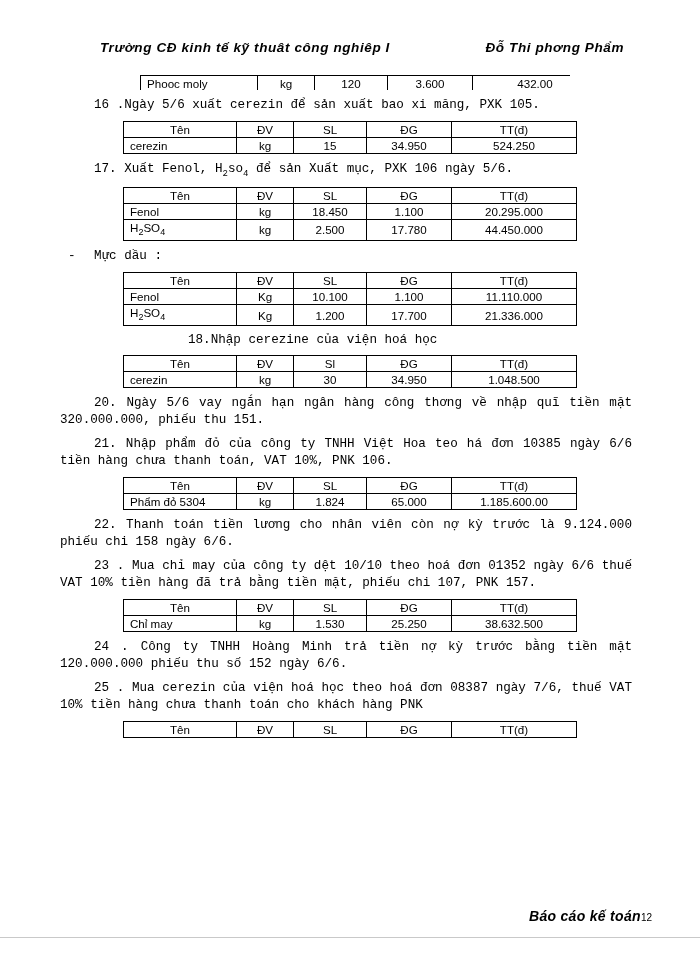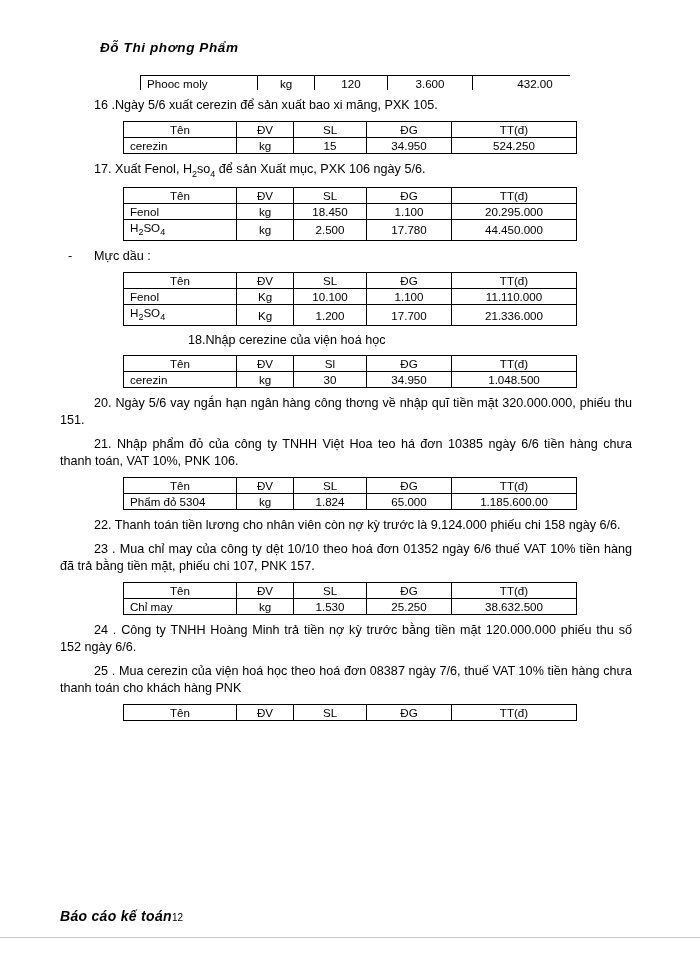--- a/index.html
+++ b/index.html
@@ -46,40 +46,41 @@
   .header .right {
     padding-right: 10px;
   }
   
   .footer {
     position: absolute;
     left: 60px;
     right: 48px;
     bottom: 36px;
     display: flex;
-    justify-content: flex-start;
+    justify-content: flex-end;
     align-items: baseline;
   }
   .footer .left {
     font-style: italic;
     font-weight: bold;
     font-size: 14px;
     letter-spacing: 0.3px;
   }
   .footer .right {
     font-size: 10px;
     font-weight: normal;
   }
   
   .para {
     font-size: 12.6px;
     line-height: 1.35;
     margin: 7px 0 7px 0;
     text-align: justify;
     padding-right: 8px;
+    font-family: Liberation Mono, monospace;
   }
   .para.indent {
     text-indent: 34px;
   }
   .para.dash {
     text-indent: 0;
     padding-left: 8px;
   }
   .para.dash .dashmark {
     display: inline-block;
@@ -136,20 +137,21 @@
     top: -8px;
     left: 0;
   }
 </style>
 </head>
 <body>
 
 <div class="page">
 
   <div class="header">
+    <span class="left">Trường  CĐ kinh tế kỹ thuât công nghiêp I</span>
     <span class="right">Đỗ Thi phơng  Phẩm</span>
   </div>
 
   <div class="clipped-wrap">
     <table class="doc">
       <tbody>
           <tr>
         <td class="c-ten l">Phooc  moly</td>
         <td class="c-dv">kg</td>
         <td class="c-sl">120</td>

